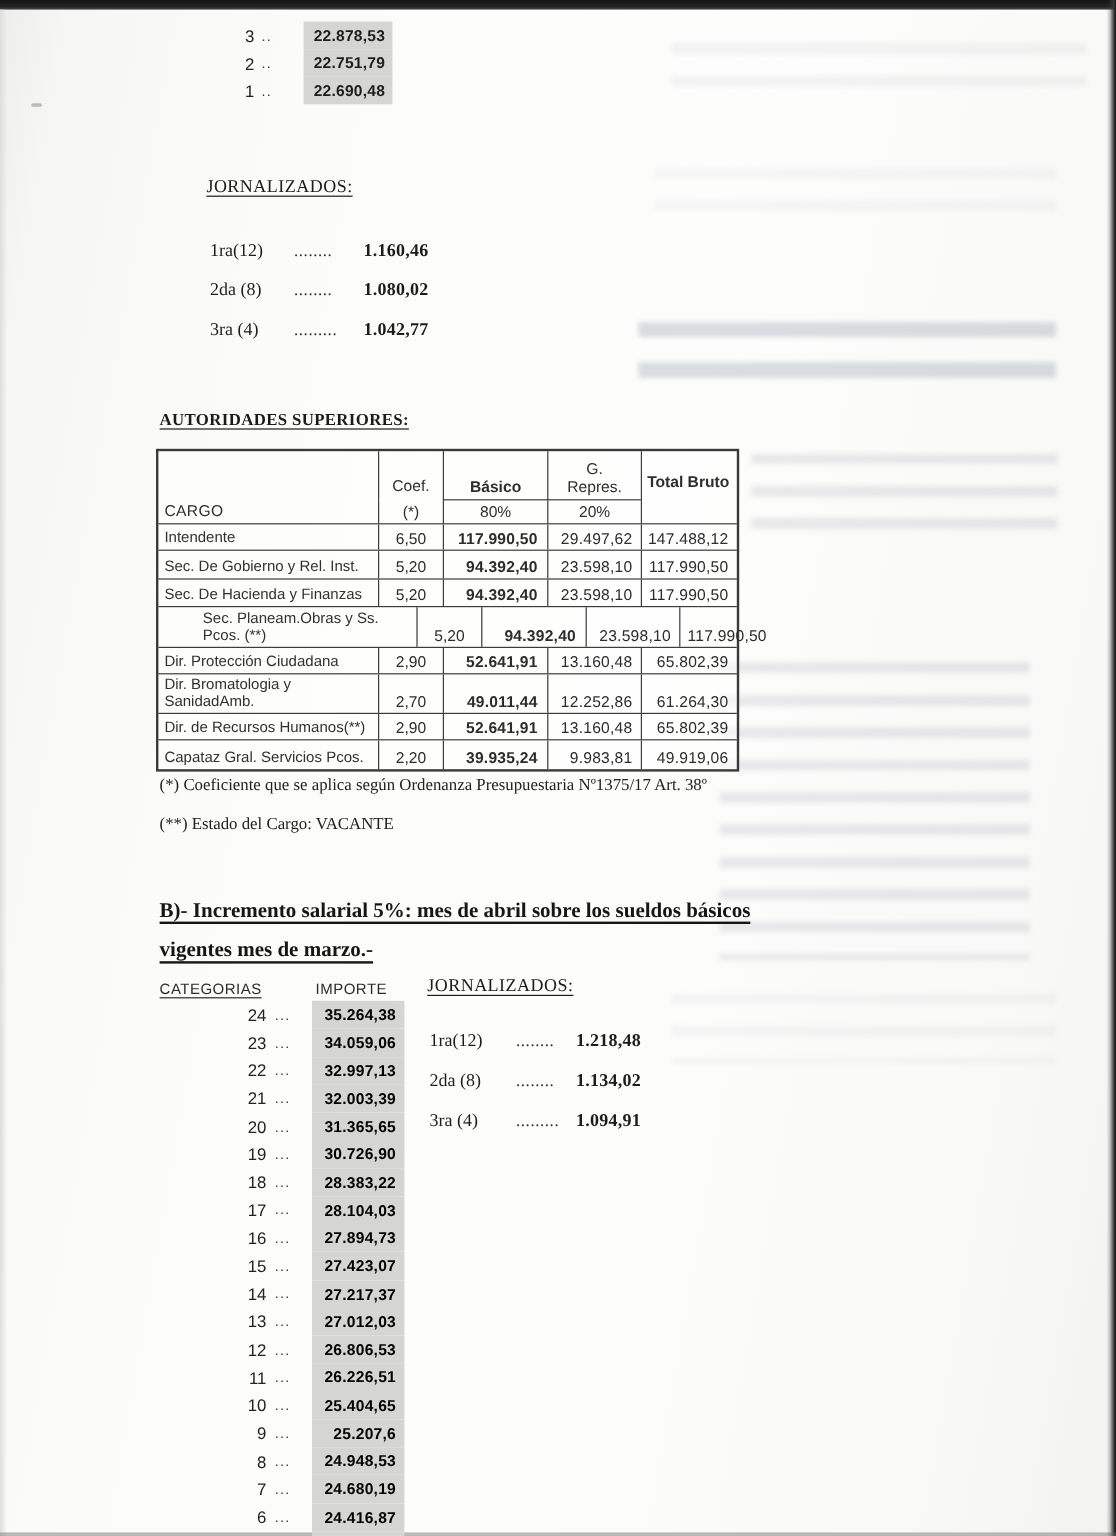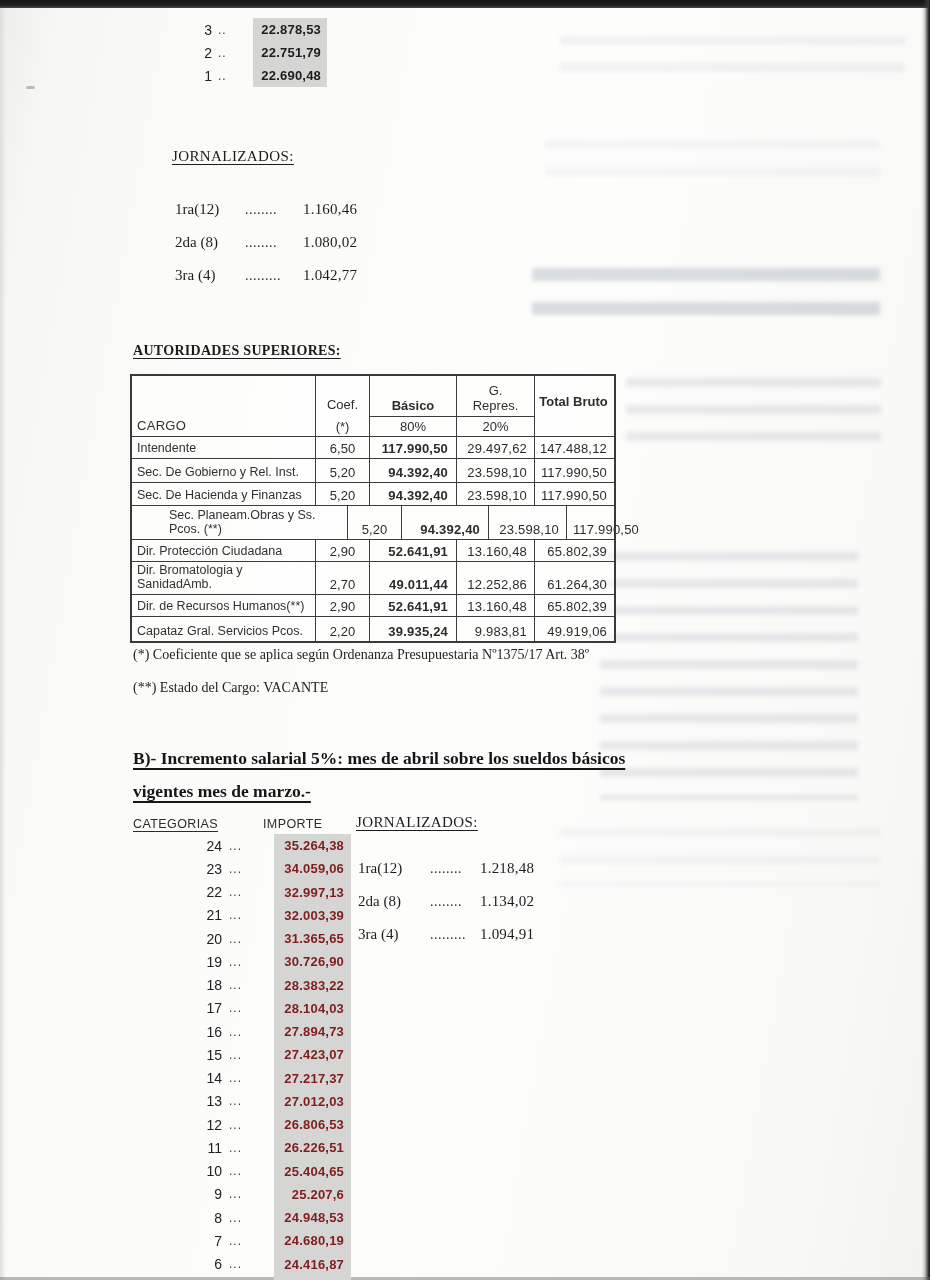--- a/index.html
+++ b/index.html
@@ -25,21 +25,21 @@
   .crow-a{display:flex;height:23px;align-items:stretch;}
   .crow-a .num{width:52px;text-align:right;font-size:14px;color:#222;display:flex;align-items:center;justify-content:flex-end;}
   .crow-a .dts{width:26px;padding-left:6px;font-size:12px;letter-spacing:1px;color:#3a3a3a;display:flex;align-items:center;}
   .crow-a .val{width:74px;margin-left:9px;background:#d5d5d3;font-weight:700;font-size:13px;color:#1d1d1d;display:flex;align-items:center;justify-content:flex-end;padding-right:6px;box-sizing:border-box;letter-spacing:.2px;}
   
   .jtitle{position:absolute;font-size:15px;letter-spacing:.4px;color:#1c1c1c;text-decoration:underline;text-underline-offset:3px;}
   .jrows{position:absolute;}
   .jrow{display:flex;height:33px;align-items:center;font-size:15px;color:#1d1d1d;}
   .jrow .jlabel{width:70px;}
   .jrow .jdots{width:58px;font-size:14px;letter-spacing:.5px;color:#2e2e2e;}
-  .jrow .jval{font-weight:400;letter-spacing:.2px;text-align:right;}
+  .jrow .jval{font-weight:700;letter-spacing:.2px;text-align:right;}
   .jrows-b .jrow .jlabel{width:72px;}
   .jrows-b .jrow .jdots{width:50px;}
   
   .auth-title{position:absolute;left:133px;top:343px;font-size:14px;font-weight:700;letter-spacing:.3px;color:#1b1b1b;text-decoration:underline;text-underline-offset:3px;}
   .atable{position:absolute;left:130px;top:374px;width:486px;border:2px solid #3a3a3a;box-sizing:border-box;background:rgba(255,255,255,.55);}
   .ahead{display:grid;grid-template-columns:183px 54px 87px 78px 78px;grid-template-rows:41px 19px;border-bottom:1px solid #3c3c3c;}
   .ahead div{font-size:13px;color:#2e2e2e;}
   .bl{border-left:1px solid #3c3c3c;}
   .h-cargo{grid-column:1;grid-row:1/3;display:flex;align-items:flex-end;padding:0 0 3px 5px;color:#3f3f3f;letter-spacing:.3px;}
   .h-coef1{grid-column:2;grid-row:1;display:flex;align-items:flex-end;justify-content:center;padding-bottom:5px;}
@@ -68,21 +68,21 @@
   .footnote{position:absolute;left:133px;font-size:14px;color:#222;}
   
   .heading-b{position:absolute;left:133px;top:742px;width:690px;font-weight:700;font-size:17.5px;line-height:33px;color:#161616;}
   .heading-b span{text-decoration:underline;text-decoration-thickness:1.8px;text-underline-offset:4px;}
   
   .colhdr{position:absolute;font-size:12.5px;letter-spacing:.4px;color:#2c2c2c;}
   .catlist-b{position:absolute;left:133px;top:834px;}
   .crow-b{display:flex;height:23.25px;align-items:stretch;}
   .crow-b .num{width:89px;text-align:right;font-size:14px;color:#222;display:flex;align-items:center;justify-content:flex-end;}
   .crow-b .dts{width:26px;padding-left:7px;font-size:12px;letter-spacing:1px;color:#3a3a3a;display:flex;align-items:center;}
-  .crow-b .val{width:77px;margin-left:19px;background:#d5d5d3;font-weight:700;font-size:13px;color:#7f1d1d;display:flex;align-items:center;justify-content:flex-end;padding-right:7px;box-sizing:border-box;letter-spacing:.2px;}
+  .crow-b .val{width:77px;margin-left:5px;background:#d5d5d3;font-weight:700;font-size:13px;color:#000000;display:flex;align-items:center;justify-content:flex-end;padding-right:7px;box-sizing:border-box;letter-spacing:.2px;}
 </style>
 </head>
 <body>
 
 <div class="page">
 
   <div class="top-edge"></div>
   <div class="right-edge"></div>
   <div class="left-edge"></div>
   <div class="bottom-edge"></div>

